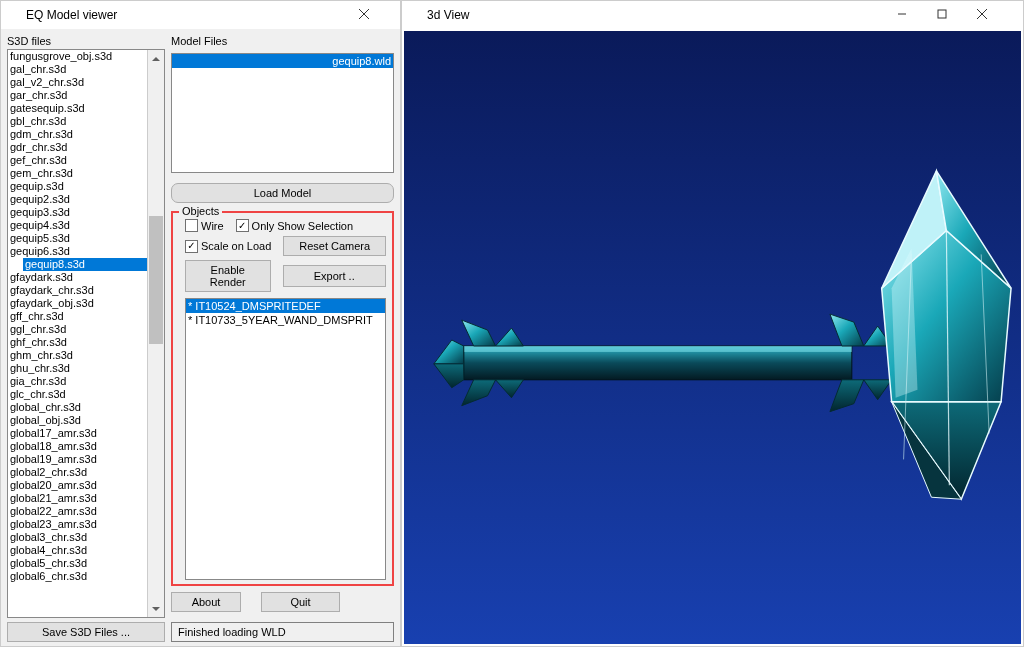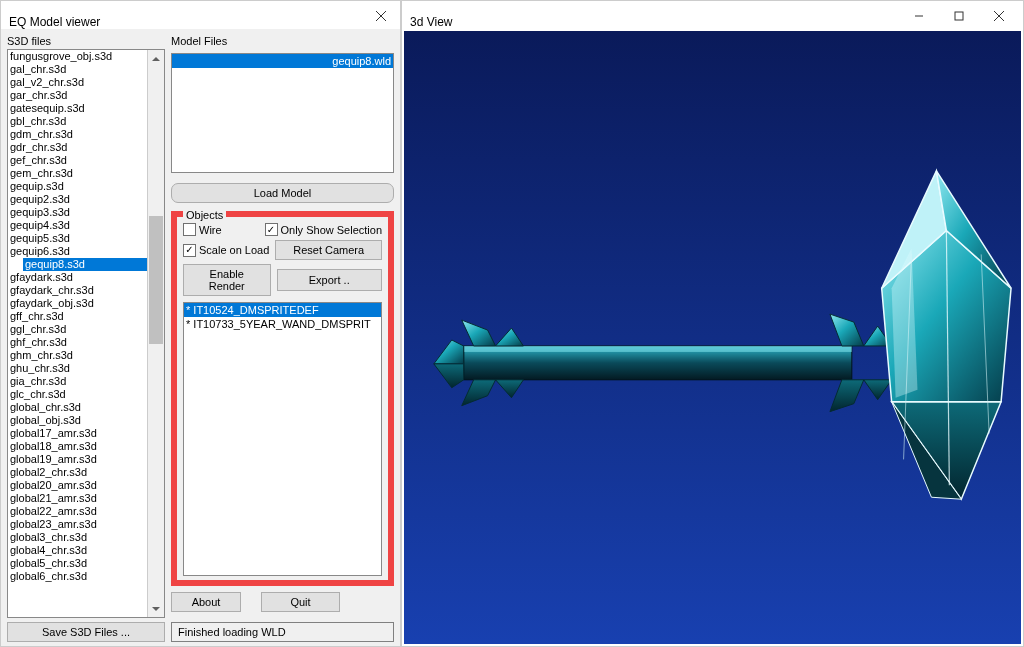--- a/index.html
+++ b/index.html
@@ -1,43 +1,43 @@
 <!DOCTYPE html>
 <html><head>
 <meta charset="utf-8">
 <style>
 * { box-sizing: border-box; margin: 0; padding: 0; }
 body { font-family: "Segoe UI", Tahoma, sans-serif; font-size: 11px; background: #fff; width: 1024px; height: 647px; overflow: hidden; display: flex; }
 .win { border: 1px solid #ccc; background: #f0f0f0; display: flex; flex-direction: column; }
 .win-left { width: 401px; height: 647px; }
 .win-right { width: 623px; height: 647px; background: #fff; }
-.titlebar { display: flex; align-items: flex-end; background: #fff; height: 28px; padding: 0 4px; font-size: 12px; }
+.titlebar { display: flex; align-items: center; background: #fff; height: 28px; padding: 0 21px; font-size: 12px; }
 .titlebar .title { flex: 1; padding-left: 4px; }
 .winbtns { display: flex; gap: 0; }
 .winbtn { width: 40px; height: 24px; display: flex; align-items: center; justify-content: center; background: transparent; border: none; }
 .winbtn svg { width: 12px; height: 12px; stroke: #333; stroke-width: 1; fill: none; }
 .left-close .winbtn { width: 30px; margin-left: auto; }
 .body { flex: 1; padding: 4px 6px; display: flex; gap: 6px; }
 .leftcol { width: 158px; display: flex; flex-direction: column; }
 .rightcol { flex: 1; display: flex; flex-direction: column; gap: 4px; }
 .lbl { font-size: 11px; margin: 2px 0 2px 0; color: #000; }
 .listwrap { flex: 1; border: 1px solid #888; background: #fff; position: relative; display: flex; }
 .list { flex: 1; background: #fff; overflow: hidden; font-size: 11px; line-height: 13px; }
 .scroll { width: 17px; background: #f0f0f0; border-left: 1px solid #ccc; display: flex; flex-direction: column; }
 .scroll .arrow { height: 17px; background: #f0f0f0; display: flex; align-items:center; justify-content:center; cursor: pointer; }
 .scroll .arrow svg { width: 8px; height: 8px; fill: #606060; }
 .scroll .track { flex: 1; background: #f0f0f0; position: relative; }
 .scroll .thumb { position: absolute; left: 1px; right: 1px; background: #c0c0c0; border-radius: 0; }
 .list .item { padding: 0 2px; white-space: nowrap; cursor: default; }
 .list .item.sel { background: #0078d7; color: #fff; margin-left: 15px; }
 .btn { background: #e1e1e1; border: 1px solid #adadad; padding: 3px 8px; font-size: 11px; cursor: pointer; text-align: center; }
 .btn.wide { width: 100%; }
-.fieldset { border: 6px solid #ef4444; margin-top: 4px; padding: 6px 6px 4px 6px; position: relative; flex: 1; display: flex; flex-direction: column; }
+.fieldset { border: 2px solid #ef4444; margin-top: 4px; padding: 6px 6px 4px 12px; position: relative; flex: 1; display: flex; flex-direction: column; }
 .fieldset .legend { position: absolute; top: -8px; left: 6px; background: #f0f0f0; padding: 0 3px; font-size: 11px; }
-.row { display: flex; gap: 6px; align-items: center; margin-bottom: 4px; justify-content: space-between; }
+.row { display: flex; gap: 12px; align-items: center; margin-bottom: 4px; }
 .chk { display: flex; align-items: center; gap: 3px; cursor: pointer; font-size: 11px; }
 .chkbox { width: 13px; height: 13px; border: 1px solid #707070; background: #fff; display: flex; align-items: center; justify-content: center; }
 .chkbox.checked::after { content: "✓"; font-size: 10px; line-height: 10px; color: #000; }
 .objlist { flex: 1; border: 1px solid #888; background: #fff; margin-top: 2px; overflow: hidden; }
 .objlist .item { padding: 1px 2px; font-size: 11px; white-space: nowrap; cursor: default; }
 .objlist .item.sel { background: #0078d7; color: #fff; }
 .bottomrow { display: flex; gap: 20px; padding: 2px 0; }
 .status { border: 1px solid #808080; padding: 3px 6px; margin-top: 4px; background: #f0f0f0; font-size: 11px; }
 .leftbtns { margin-top: 4px; display: flex; flex-direction: column; gap: 4px; }
 .modelbox { height: 120px; border: 1px solid #888; background: #fff; overflow: hidden; }

